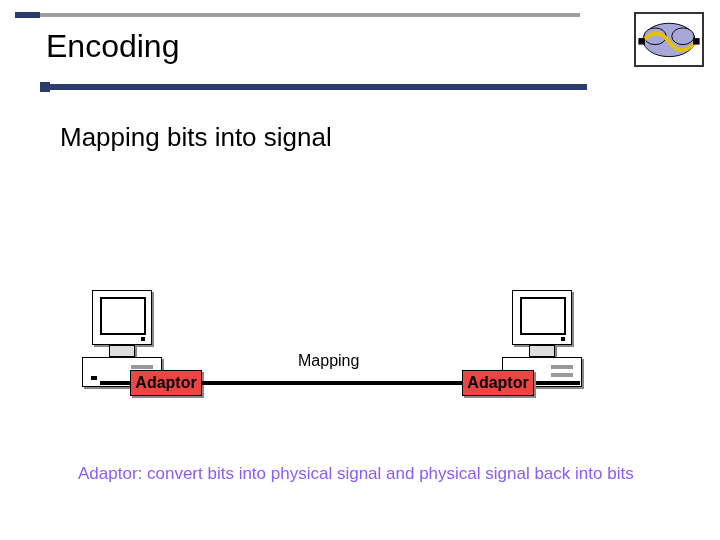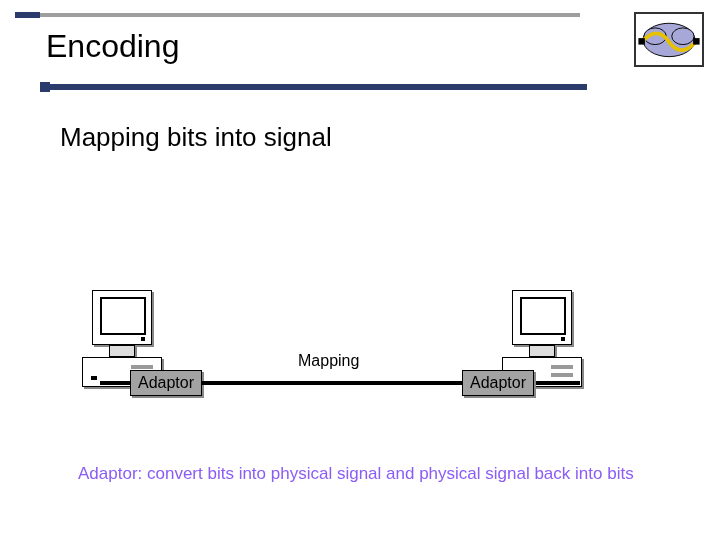--- a/index.html
+++ b/index.html
@@ -34,21 +34,21 @@
   .stand   { position: absolute; left: 27px; top: 55px; width: 26px; height: 12px; background: #ddd; border: 1px solid #000; box-shadow: 2px 2px 0 #888; }
   .base    { position: absolute; left: 0; top: 67px; width: 80px; height: 30px; border: 1px solid #000; background: #fff; box-shadow: 2px 2px 0 #888; }
   .drive   { position: absolute; right: 8px; top: 7px; width: 22px; height: 4px; background: #999; }
   .drive2  { position: absolute; right: 8px; top: 15px; width: 22px; height: 4px; background: #999; }
   .led     { position: absolute; left: 8px; bottom: 6px; width: 6px; height: 4px; background: #000; }
 
   .computer.left  { left: 0; }
   .computer.right { left: 420px; }
 
   
-  .adaptor { position: absolute; top: 80px; width: 72px; height: 26px; border: 1px solid #000; background: #a3a3a3; box-shadow: 2px 2px 0 #888; font-size: 16px; text-align: center; line-height: 24px; }
+  .adaptor { position: absolute; top: 80px; width: 72px; height: 26px; border: 1px solid #000; background: #ef4444; box-shadow: 2px 2px 0 #888; font-size: 16px; text-align: center; line-height: 24px; font-weight: bold; }
   .adaptor.left  { left: 48px; }
   .adaptor.right { left: 380px; }
 
   
   .signal-line { position: absolute; left: 120px; top: 91px; width: 260px; height: 4px; background: #000; }
   .stub-left   { position: absolute; left: 18px;  top: 91px; width: 30px; height: 4px; background: #000; }
   .stub-right  { position: absolute; left: 452px; top: 91px; width: 46px; height: 4px; background: #000; }
 
   .signal-label { position: absolute; left: 216px; top: 62px; font-size: 16px; }
 

